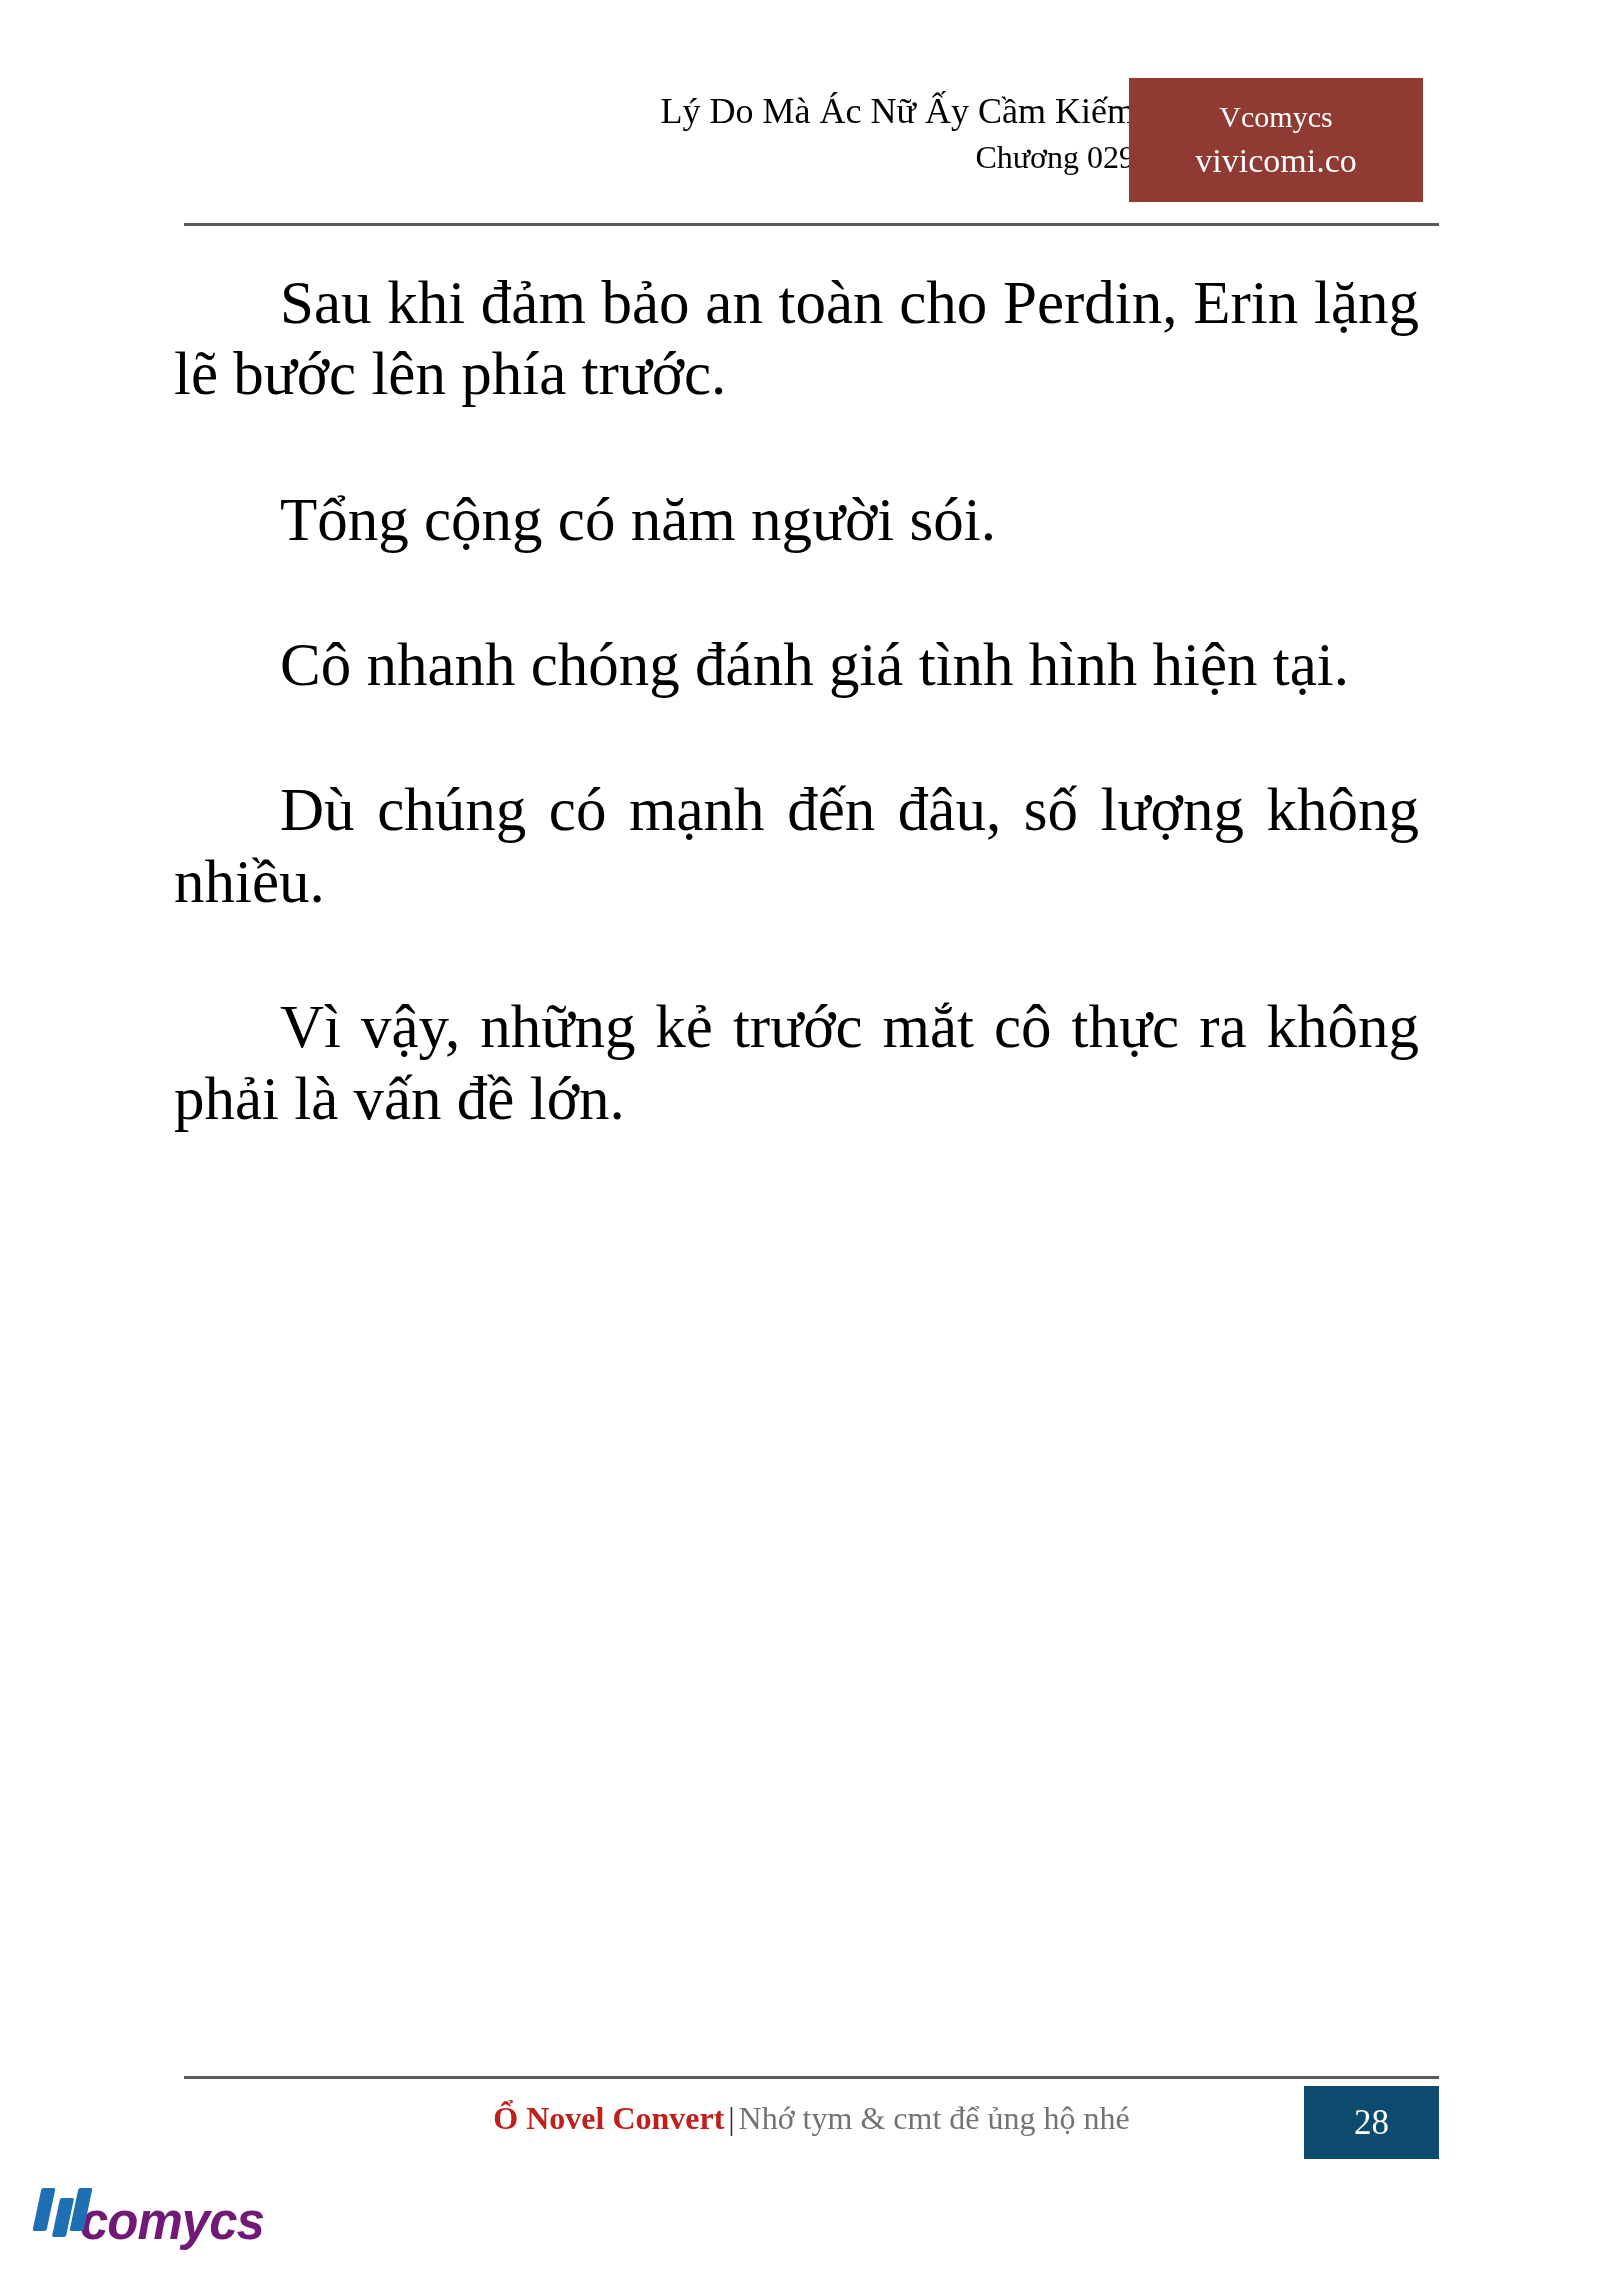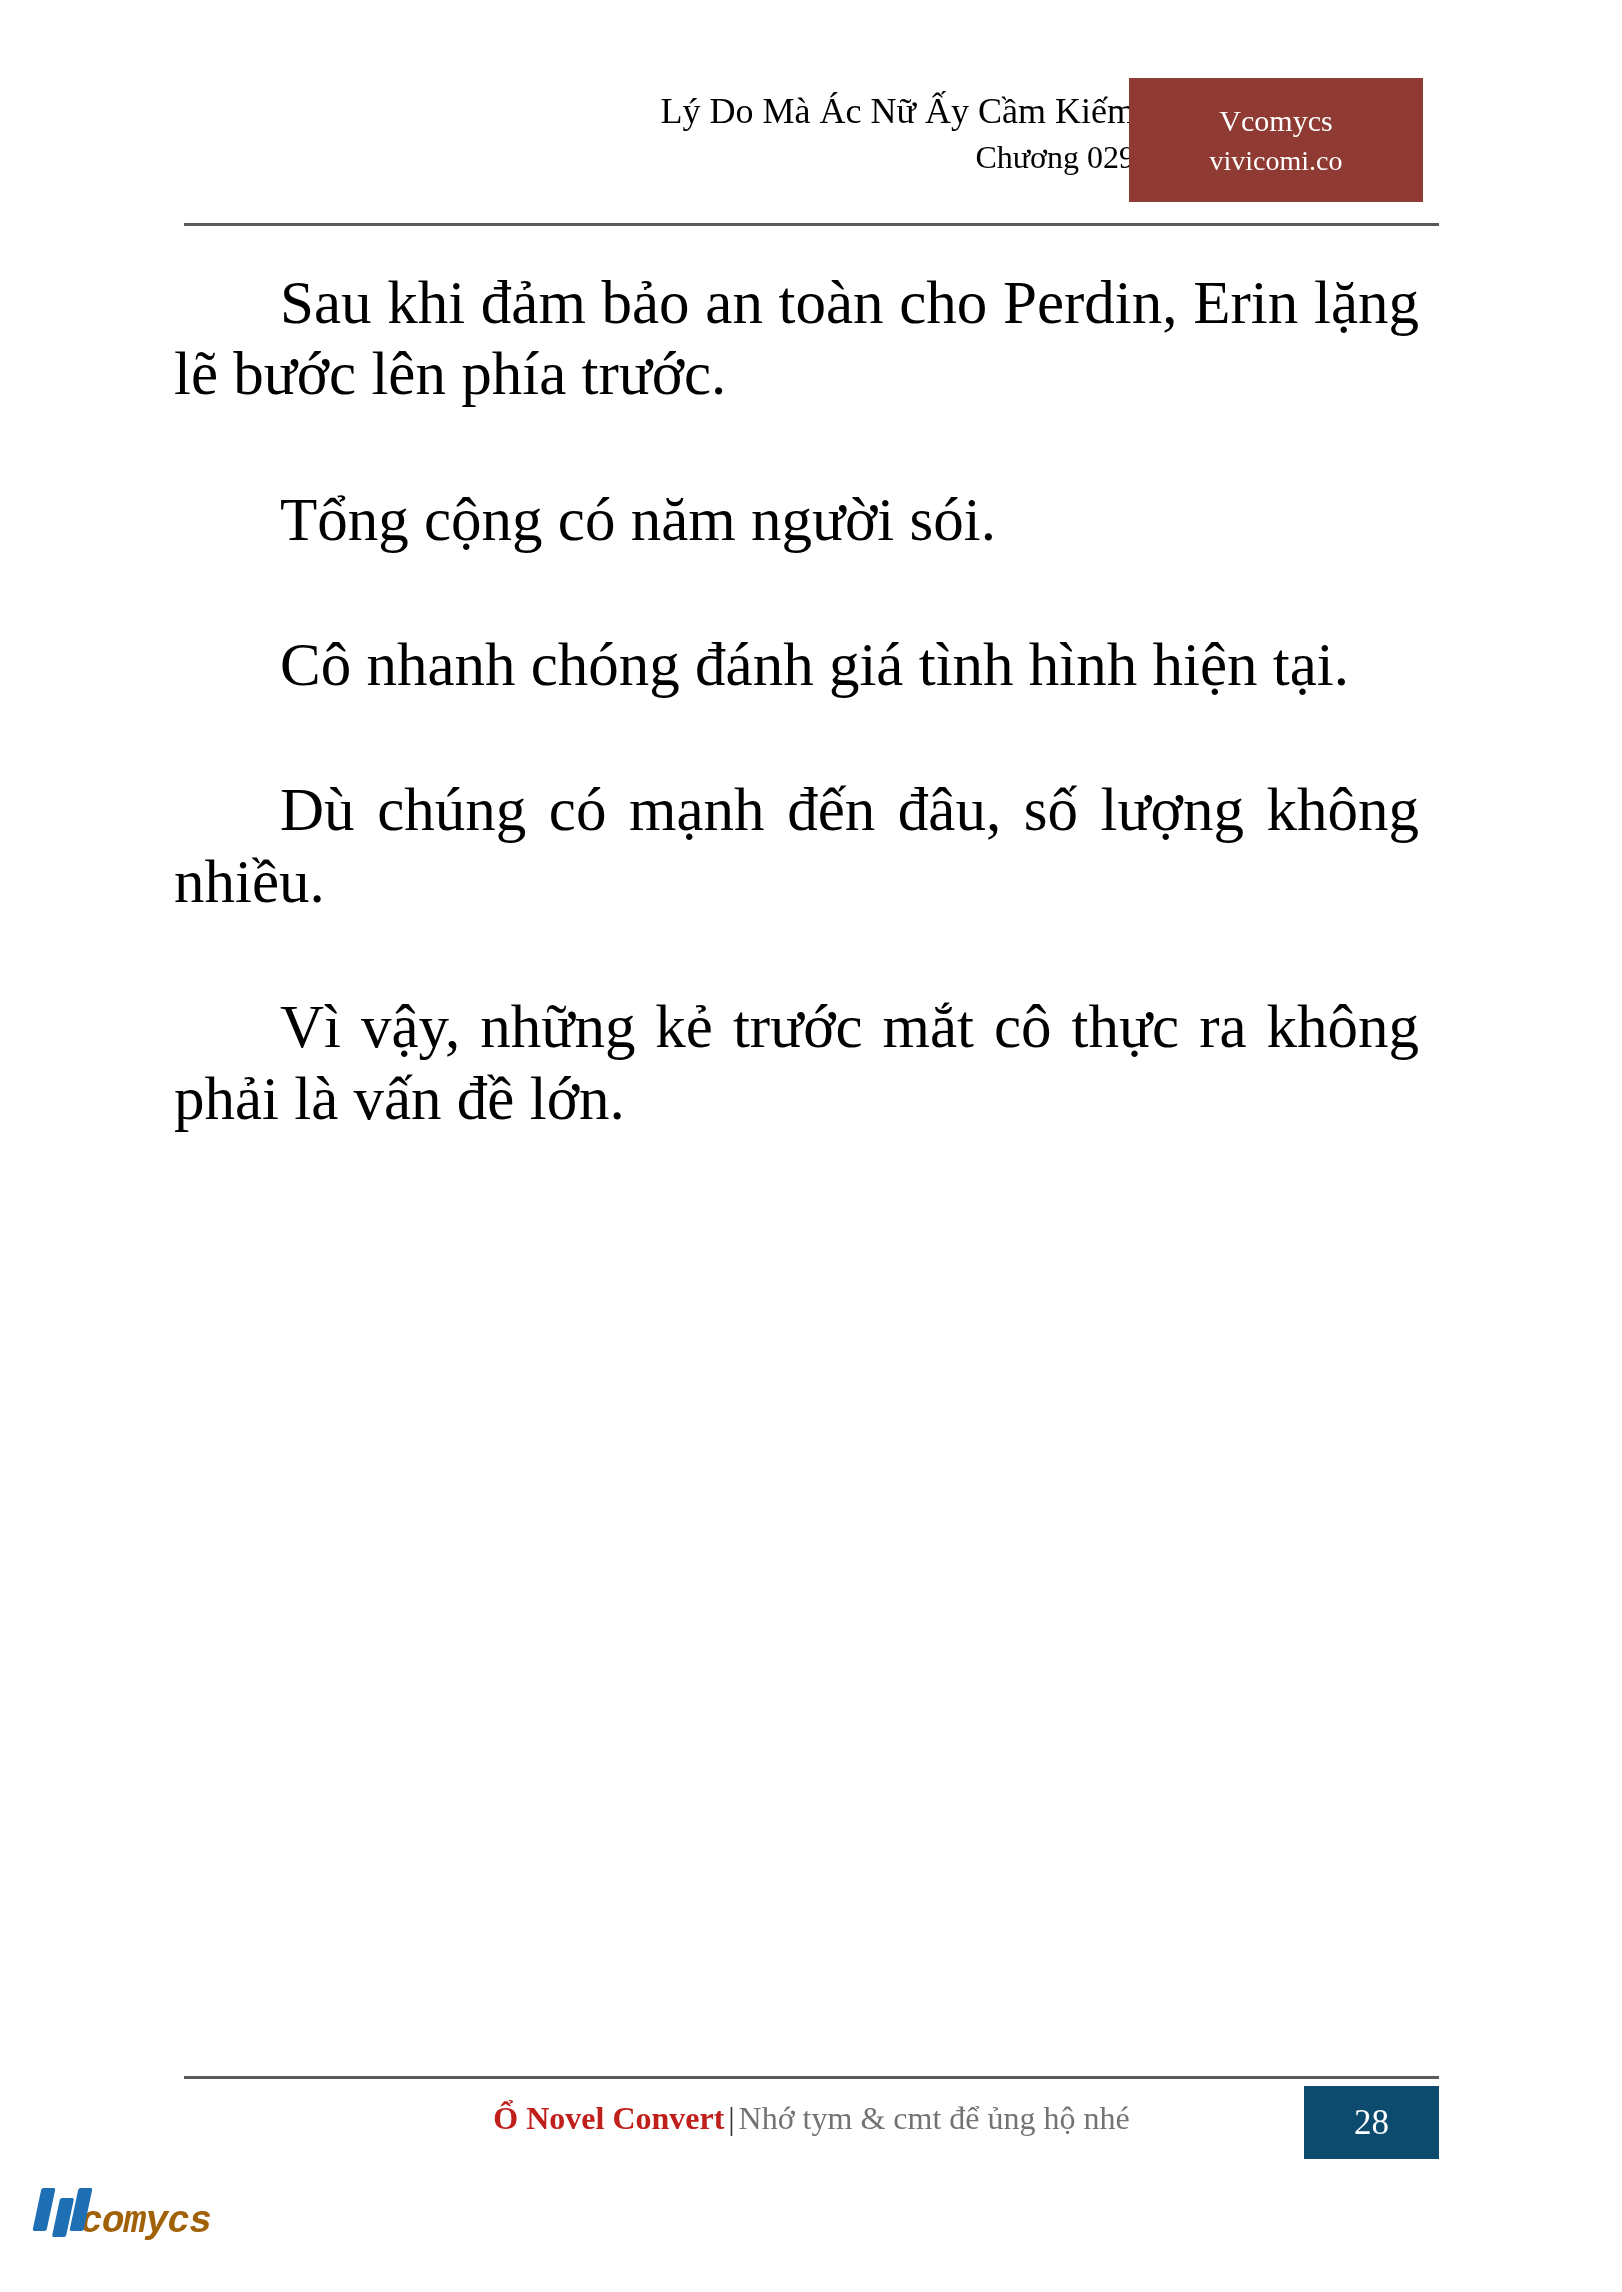--- a/index.html
+++ b/index.html
@@ -57,21 +57,21 @@
     height: 124px;
     background: #8f3a33;
     color: #ffffff;
     display: flex;
     flex-direction: column;
     align-items: center;
     justify-content: center;
     line-height: 1.35;
   }
   .header-badge .b1 { font-size: 30px; }
-  .header-badge .b2 { font-size: 28px; }
+  .header-badge .b2 { font-size: 34px; }
 
   .header-rule {
     position: absolute;
     left: 184px;
     top: 223px;
     width: 1255px;
     height: 2.9px;
     background: #5a5a5a;
   }
 
@@ -146,25 +146,25 @@
 
   
   .watermark {
     position: absolute;
     left: 37px;
     bottom: 29px;
     width: 225px;
     height: 84px;
   }
   .wm-text {
-    font-family: Liberation Mono, monospace;
-    font-size: 38px;
+    font-family: Liberation Sans, sans-serif;
+    font-size: 51px;
     font-weight: bold;
     font-style: italic;
-    color: #a16207;
+    color: #701a75;
     letter-spacing: -1px;
     line-height: 84px;
     padding-left: 43px;
   }
   .wm-mark {
     position: absolute;
     left: 0;
     top: 7.8px;
     width: 51px;
     height: 63px;

